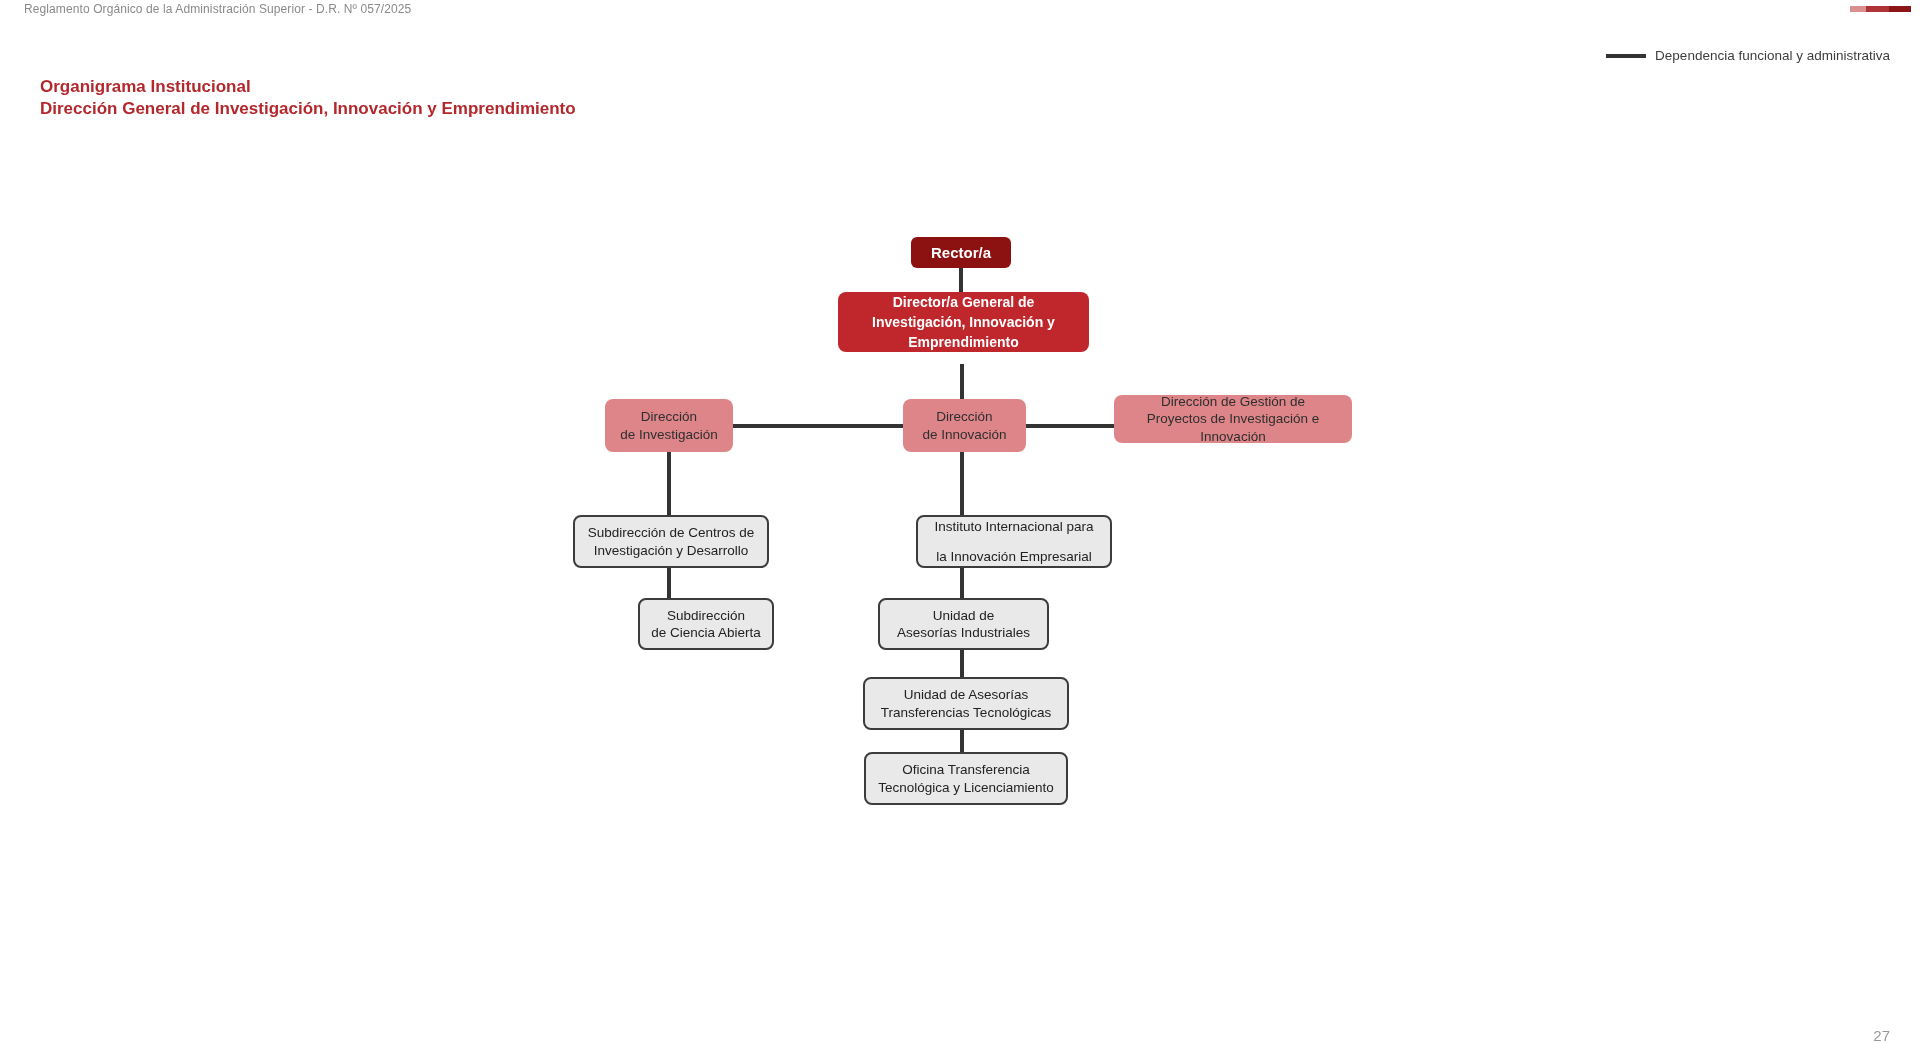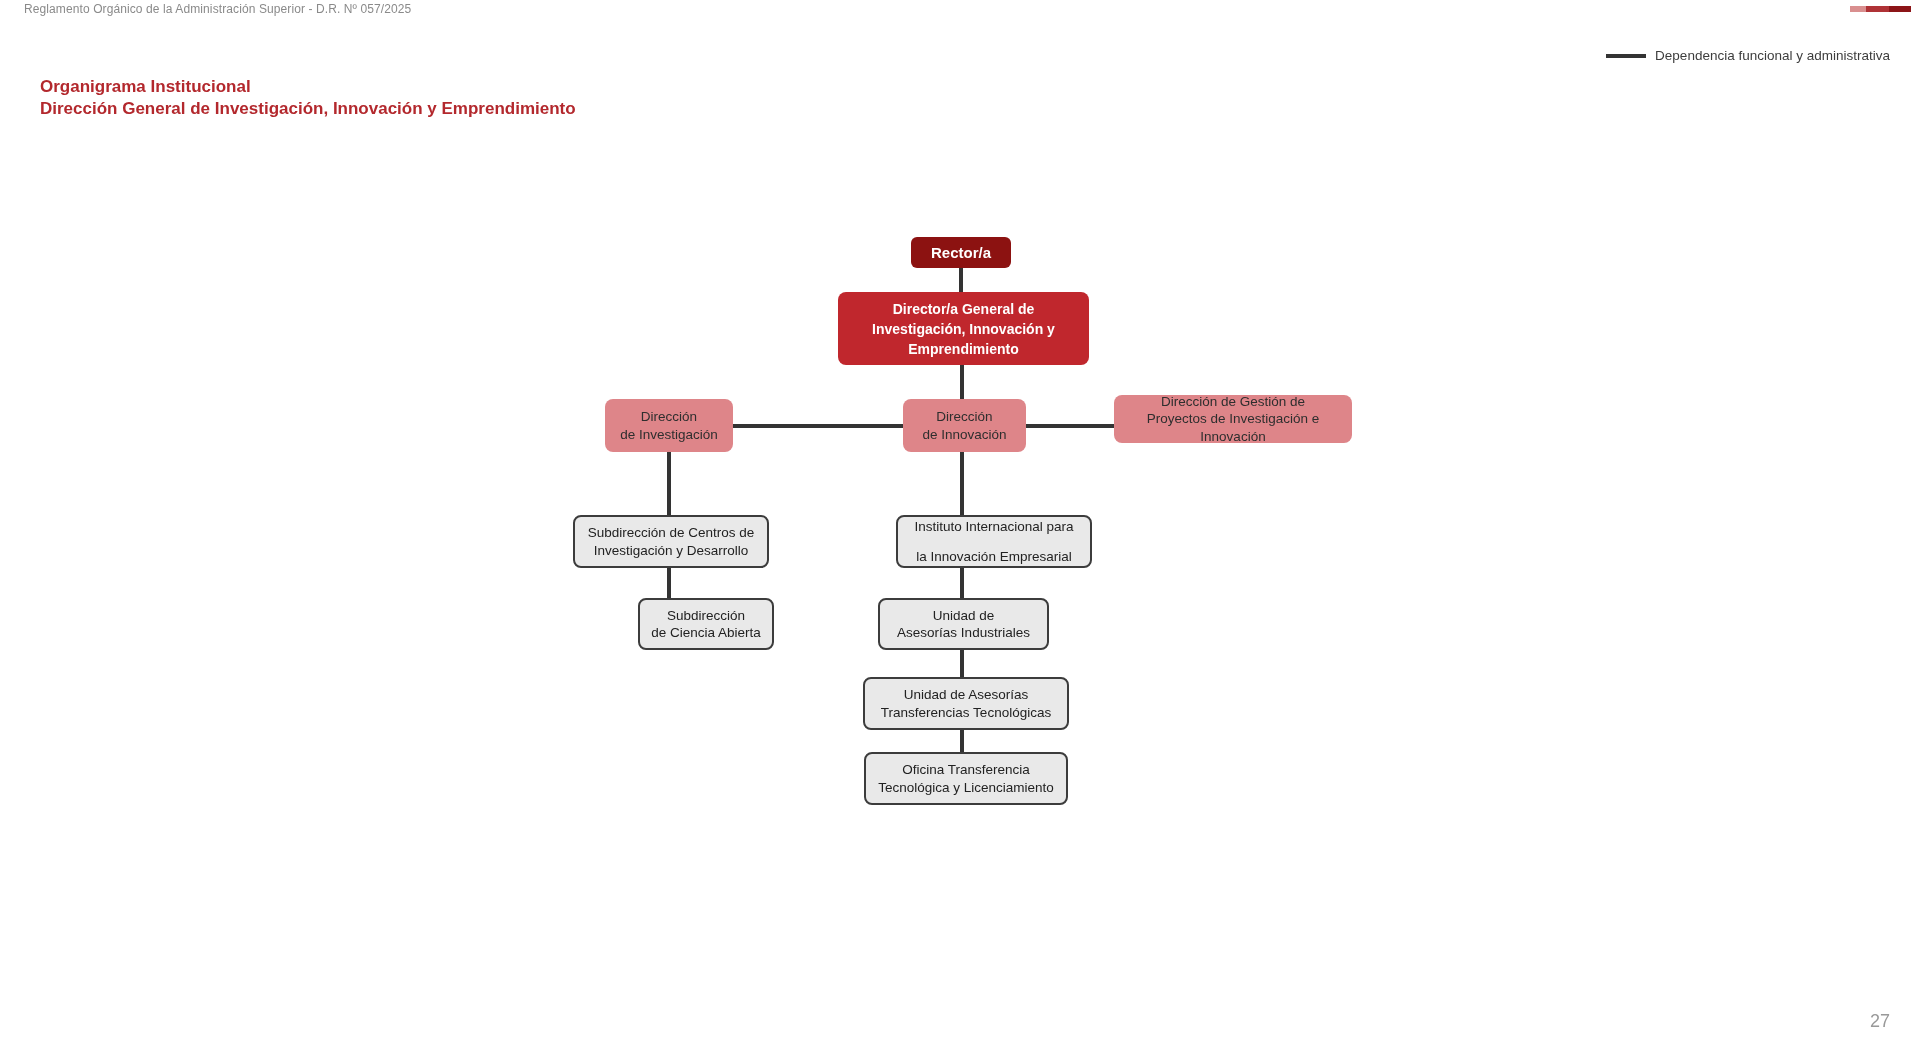--- a/index.html
+++ b/index.html
@@ -102,27 +102,27 @@
   .node.pink {
     background: var(--accent_pink);
     color: #2e2e2e;
   }
   .node.grey {
     background: var(--box_grey);
     border: 2px solid var(--box_border);
   }
 
   #node-rector       { left: 911px;  top: 237px; width: 100px; height: 31px; }
-  #node-director     { left: 838px;  top: 292px; width: 251px; height: 73px; }
+  #node-director     { left: 838px;  top: 292px; width: 251px; height: 60px; }
   #node-dir-inv      { left: 605px;  top: 399px; width: 128px; height: 53px; }
   #node-dir-inn      { left: 903px;  top: 399px; width: 123px; height: 53px; }
   #node-dir-ges      { left: 1114px; top: 395px; width: 238px; height: 48px; }
   #node-sub-centros  { left: 573px;  top: 515px; width: 196px; height: 53px; }
   #node-sub-ciencia  { left: 602px;  top: 598px; width: 136px; height: 52px; margin-left: 36px; }
-  #node-instituto    { left: 896px;  top: 515px; width: 196px; height: 53px; gap: 12px; }
+  #node-instituto    { left: 916px;  top: 515px; width: 196px; height: 53px; gap: 12px; }
   #node-uni-ases     { left: 878px;  top: 598px; width: 171px; height: 52px; }
   #node-uni-trans    { left: 863px;  top: 677px; width: 206px; height: 53px; }
   #node-oficina      { left: 864px;  top: 752px; width: 204px; height: 53px; }
 
   
   .conn-v { position: absolute; width: 4px; background: var(--connector); z-index: 1; }
   .conn-h { position: absolute; height: 4px; background: var(--connector); z-index: 1; }
   #cv-rector-director   { left: 959px;  top: 267px; height: 26px; }
   #cv-director-inn      { left: 960px;  top: 364px; height: 36px; }
   #ch-inv-inn           { left: 732px;  top: 424px; width: 172px; }
@@ -131,22 +131,22 @@
   #cv-inn-instituto     { left: 960px;  top: 451px; height: 65px; }
   #cv-centros-ciencia   { left: 667px;  top: 567px; height: 32px; }
   #cv-instituto-uniases { left: 960px;  top: 567px; height: 32px; }
   #cv-uniases-unitrans  { left: 960px;  top: 649px; height: 29px; }
   #cv-unitrans-oficina  { left: 960px;  top: 729px; height: 24px; }
 
   
   .page-number {
     position: absolute;
     right: 30px;
-    bottom: 12px;
-    font-size: 18px;
+    bottom: 0;
+    font-size: 15px;
     color: #999999;
   }
 </style>
 </head>
 <body>
 
 <div class="page">
 
   <div class="doc-ref">Reglamento Orgánico de la Administración Superior - D.R. Nº 057/2025</div>
 

